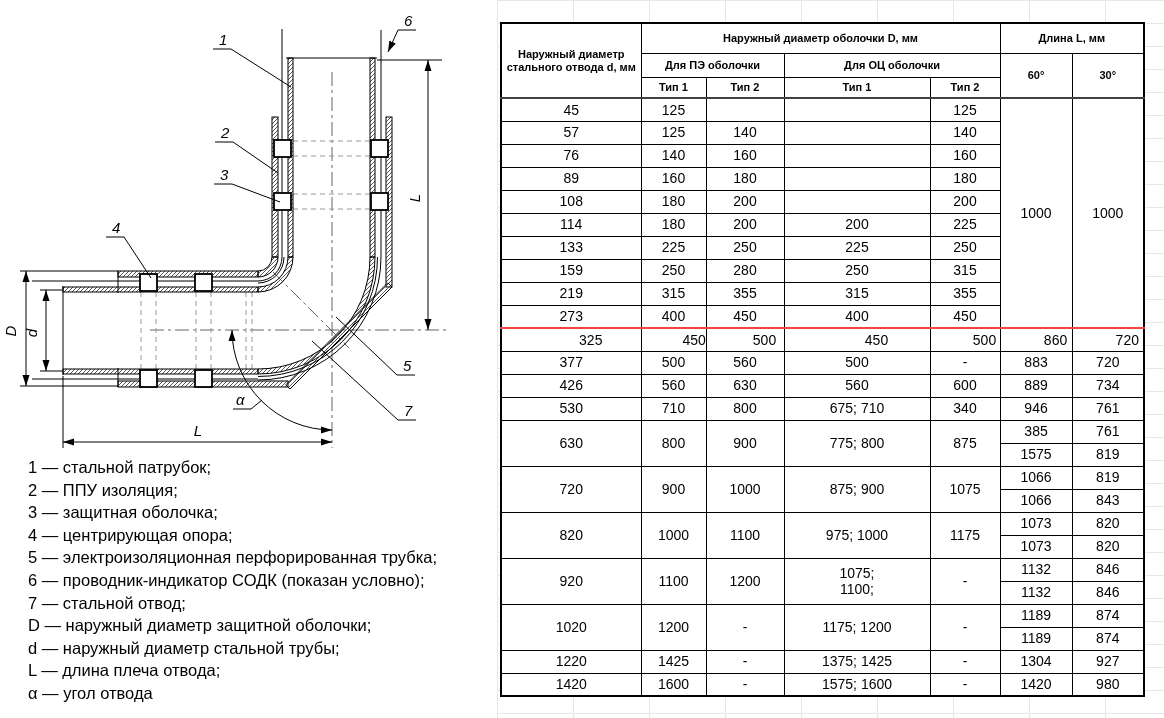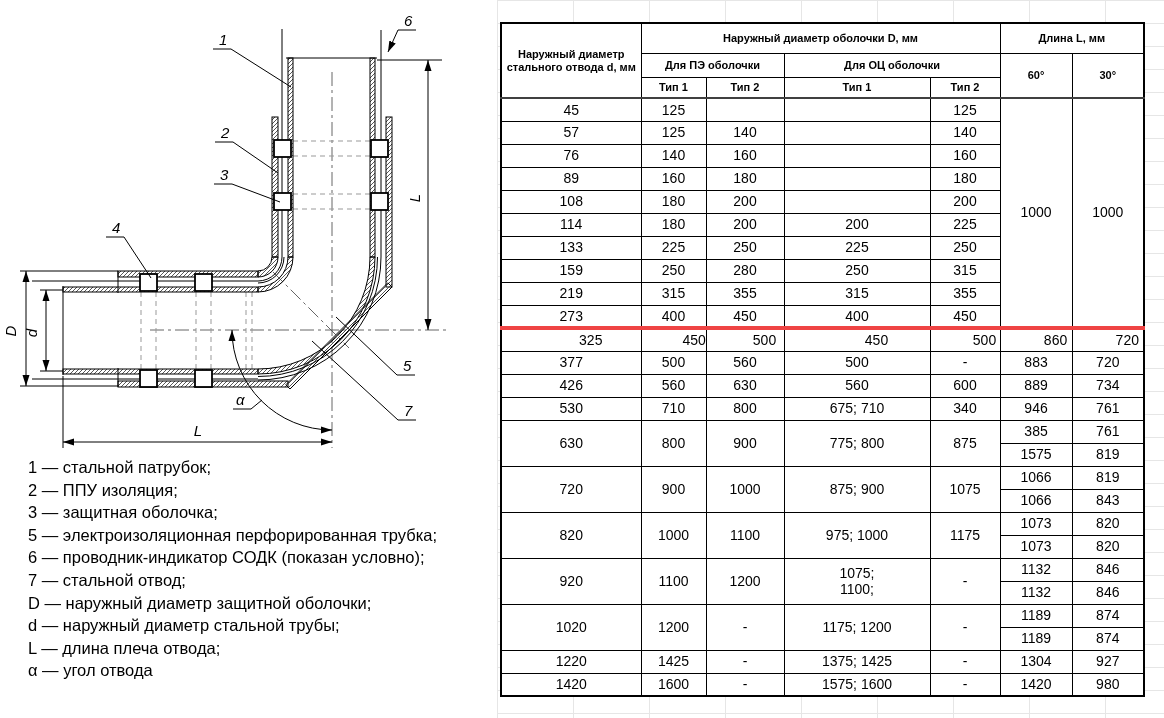--- a/index.html
+++ b/index.html
@@ -14,21 +14,21 @@
   #dim-table{position:absolute;left:500px;top:22px;z-index:2;border-collapse:collapse;
     table-layout:fixed;width:643px;background:#fff;font-size:14px;}
   #dim-table td,#dim-table th{border:1px solid #000;text-align:center;vertical-align:middle;
     padding:0 2px;background:#fff;white-space:pre-line;line-height:1.15;}
   #dim-table{border:2px solid #000;}
   #dim-table th{font-weight:bold;font-size:11px;}
   #dim-table thead tr.hr1{height:30px;} #dim-table thead tr.hr2{height:24px;}
   #dim-table thead tr.hr3{height:21px;}
   #dim-table tbody tr{height:23px;}
   #dim-table tbody tr:first-child td{border-top:2px solid #404040;}
-  #dim-table tbody tr.sep td{border-top:4px solid #ef4444;padding-left:41px;}
+  #dim-table tbody tr.sep td{border-top:2px solid #ef4444;padding-left:41px;}
   
   #drawing{position:absolute;left:0;top:0;z-index:1;}
   .hatch-band{fill:url(#hatch);stroke:#000;stroke-width:1;}
   .edge{stroke:#000;stroke-width:1;fill:none;}
   .thin{stroke:#000;stroke-width:1;fill:none;}
   .cline{stroke:#555;stroke-width:0.9;fill:none;stroke-dasharray:14 4 3 4;}
   .proj{stroke:#999;stroke-width:1;fill:none;stroke-dasharray:5 4;}
   .supp{fill:#fff;stroke:#000;stroke-width:1.8;}
   .dim{stroke:#000;stroke-width:1;fill:none;}
   .lead{stroke:#000;stroke-width:1;fill:none;}
@@ -180,20 +180,21 @@
     <g>
       <text class="lbl" x="404" y="416">7</text>
       <path class="lead" d="M416,420 H398 L312,341"></path>
     </g>
   </svg>
 
   <div id="legend">
       <div>1 — стальной патрубок;</div>
       <div>2 — ППУ изоляция;</div>
       <div>3 — защитная оболочка;</div>
+      <div>4 — центрирующая опора;</div>
       <div>5 — электроизоляционная перфорированная трубка;</div>
       <div>6 — проводник-индикатор СОДК (показан условно);</div>
       <div>7 — стальной отвод;</div>
       <div>D — наружный диаметр защитной оболочки;</div>
       <div>d — наружный диаметр стальной трубы;</div>
       <div>L — длина плеча отвода;</div>
       <div>α — угол отвода</div>
     </div>
 
   <table id="dim-table">

